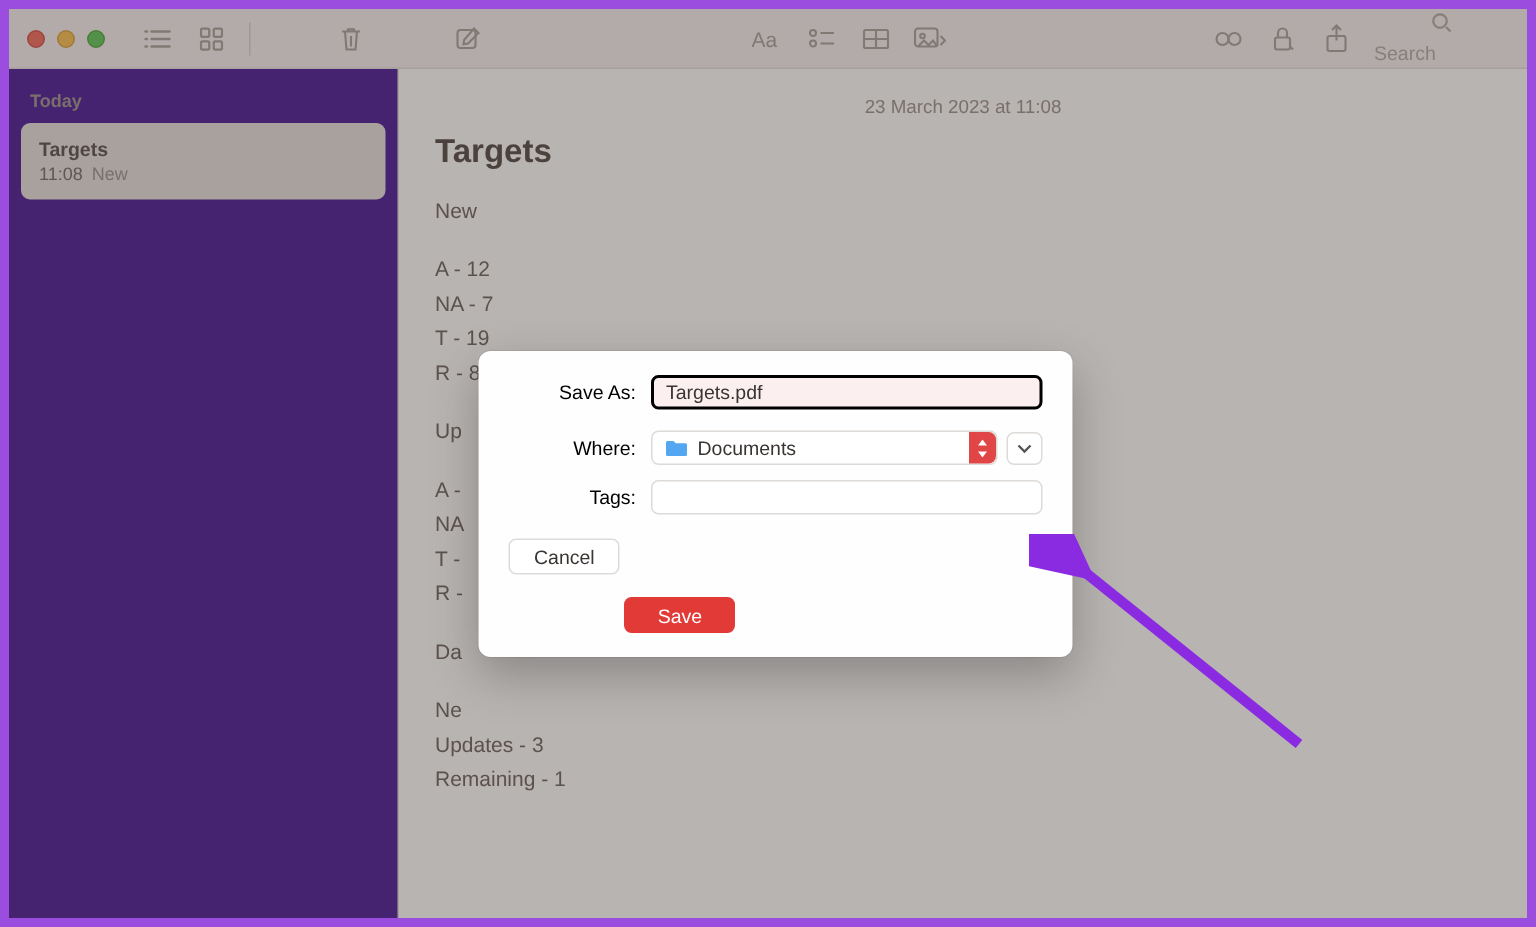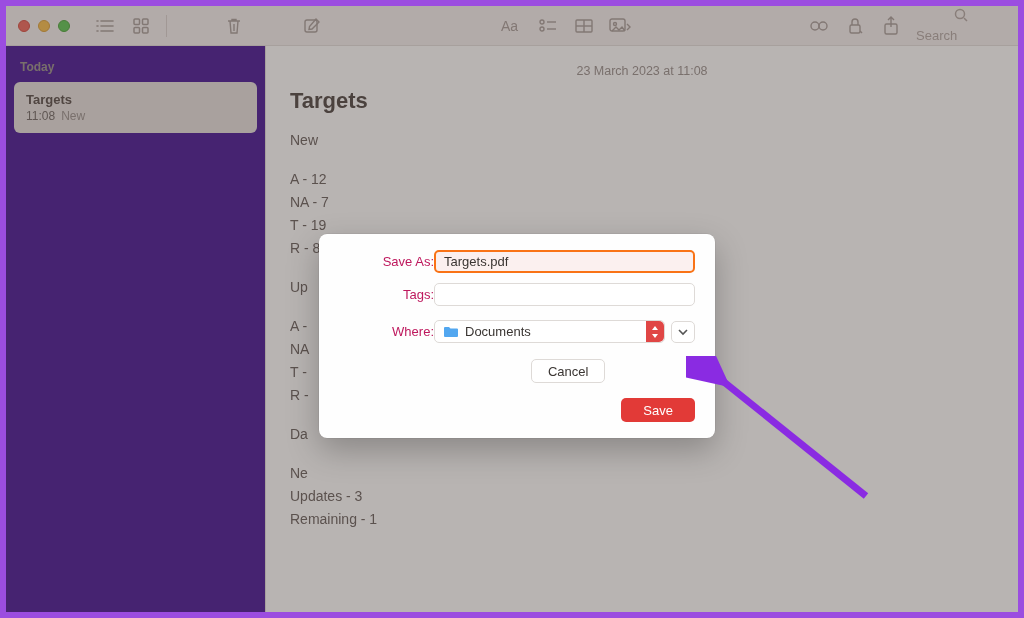--- a/index.html
+++ b/index.html
@@ -31,30 +31,30 @@
     .content { flex: 1; background: #fbfaf9; padding: 18px 24px; color: #6c6460; font-size: 14px; overflow: hidden; }
     .timestamp { text-align: center; font-size: 12.5px; color: #9a928e; margin-bottom: 10px; }
     .note-h1 { font-size: 22px; font-weight: 700; color: #544c48; margin-bottom: 16px; }
     .note-body p { margin: 2px 0; line-height: 1.5; font-size: 14px; color: #6c6460; }
     .note-body .gap { height: 14px; }
     
     .dim { position: absolute; inset: 0; background: rgba(60,50,45,0.35); }
     
     .dialog { position: absolute; left: 313px; top: 228px; width: 396px; background: #fefefe; border-radius: 8px; box-shadow: 0 12px 32px rgba(0,0,0,0.25), 0 0 0 0.5px rgba(0,0,0,0.08); padding: 16px 20px 16px 20px; }
     .row { display: flex; align-items: center; margin-bottom: 10px; }
-    .row-label { width: 95px; text-align: right; font-size: 13px; color: #be185d; }
+    .row-label { width: 95px; text-align: right; font-size: 13px; color: #000000; padding-right: 10px; }
     .row-field { flex: 1; }
-    .txt { width: 100%; height: 23px; border: 2px solid #f97316; border-radius: 5px; background: #fbf0ef; padding: 0 8px; font-size: 13px; color: #3a3532; }
+    .txt { width: 100%; height: 23px; border: 2px solid #000000; border-radius: 5px; background: #fbf0ef; padding: 0 8px; font-size: 13px; color: #3a3532; }
     .txt.plain { border: 1px solid #dedad7; background: #fff; }
     .where-wrap { display: flex; align-items: center; gap: 6px; }
     .where-select { flex: 1; height: 23px; border: 1px solid #dedad7; border-radius: 5px; display: flex; align-items: center; padding: 0 22px 0 8px; gap: 6px; font-size: 13px; color: #3a3532; position: relative; background: #fff; }
     .where-select .arrows { position: absolute; right: 0; top: 0; bottom: 0; width: 18px; background: #e04645; border-radius: 0 5px 5px 0; display: flex; align-items: center; justify-content: center; }
     .folder-ico { width: 16px; height: 12px; display: inline-block; }
     .expand-btn { width: 24px; height: 22px; border: 1px solid #dedad7; border-radius: 5px; background: #fff; display: flex; align-items: center; justify-content: center; }
-    .dialog-actions { display: flex; justify-content: flex-end; gap: 16px; margin-top: 16px; }
+    .dialog-actions { display: flex; gap: 3px; margin-top: 16px; }
     .btn { height: 24px; border-radius: 5px; font-size: 13px; padding: 0 16px; display: inline-flex; align-items: center; }
     .btn.cancel { background: #fff; border: 1px solid #dedad7; color: #3a3532; }
     .btn.save { background: #e23a37; color: #fff; border: none; padding: 0 22px; font-weight: 500; margin-top: 39px; }
     
     .arrow-svg { position: absolute; left: 680px; top: 350px; pointer-events: none; }
   </style>
 </head>
 <body>
 
 <div class="frame">
@@ -216,26 +216,20 @@
       </div>
     </div>
 
     <div class="dim"></div>
 
     <div class="dialog">
       <div class="row">
         <div class="row-label">Save As:</div>
         <div class="row-field">
           <input class="txt" type="text" value="Targets.pdf" style="">
-        </div>
-      </div>
-      <div class="row">
-        <div class="row-label">Tags:</div>
-        <div class="row-field">
-          <input class="txt plain" type="text" value="" style="">
         </div>
       </div>
       <div class="row" style="margin-top:14px;">
         <div class="row-label">Where:</div>
         <div class="row-field where-wrap">
           <div class="where-select">
             <span class="folder-ico">
               <svg width="16" height="12" viewBox="0 0 16 12">
                   <path fill="#52a7f0" d="M1 2a1 1 0 011-1h4l1.5 1.5H14a1 1 0 011 1V10a1 1 0 01-1 1H2a1 1 0 01-1-1z"></path>
                 </svg>
@@ -250,20 +244,26 @@
                 </svg>
             </span>
           </div>
           <div class="expand-btn">
             <svg width="10" height="8" viewBox="0 0 10 8">
                 <path fill="none" stroke="#555" stroke-width="1.6" d="M1 2l4 4 4-4"></path>
               </svg>
           </div>
         </div>
       </div>
+      <div class="row">
+        <div class="row-label">Tags:</div>
+        <div class="row-field">
+          <input class="txt plain" type="text" value="" style="">
+        </div>
+      </div>
       <div class="dialog-actions">
         <div class="btn cancel">Cancel</div>
         <div class="btn save">Save</div>
       </div>
     </div>
 
     <svg class="arrow-svg" width="200" height="160">
       <defs>
         <marker id="arr" markerWidth="12" markerHeight="12" refX="3" refY="6" orient="auto">
           <path d="M10 1L0 6l10 5z" fill="#8a2be2"></path>

